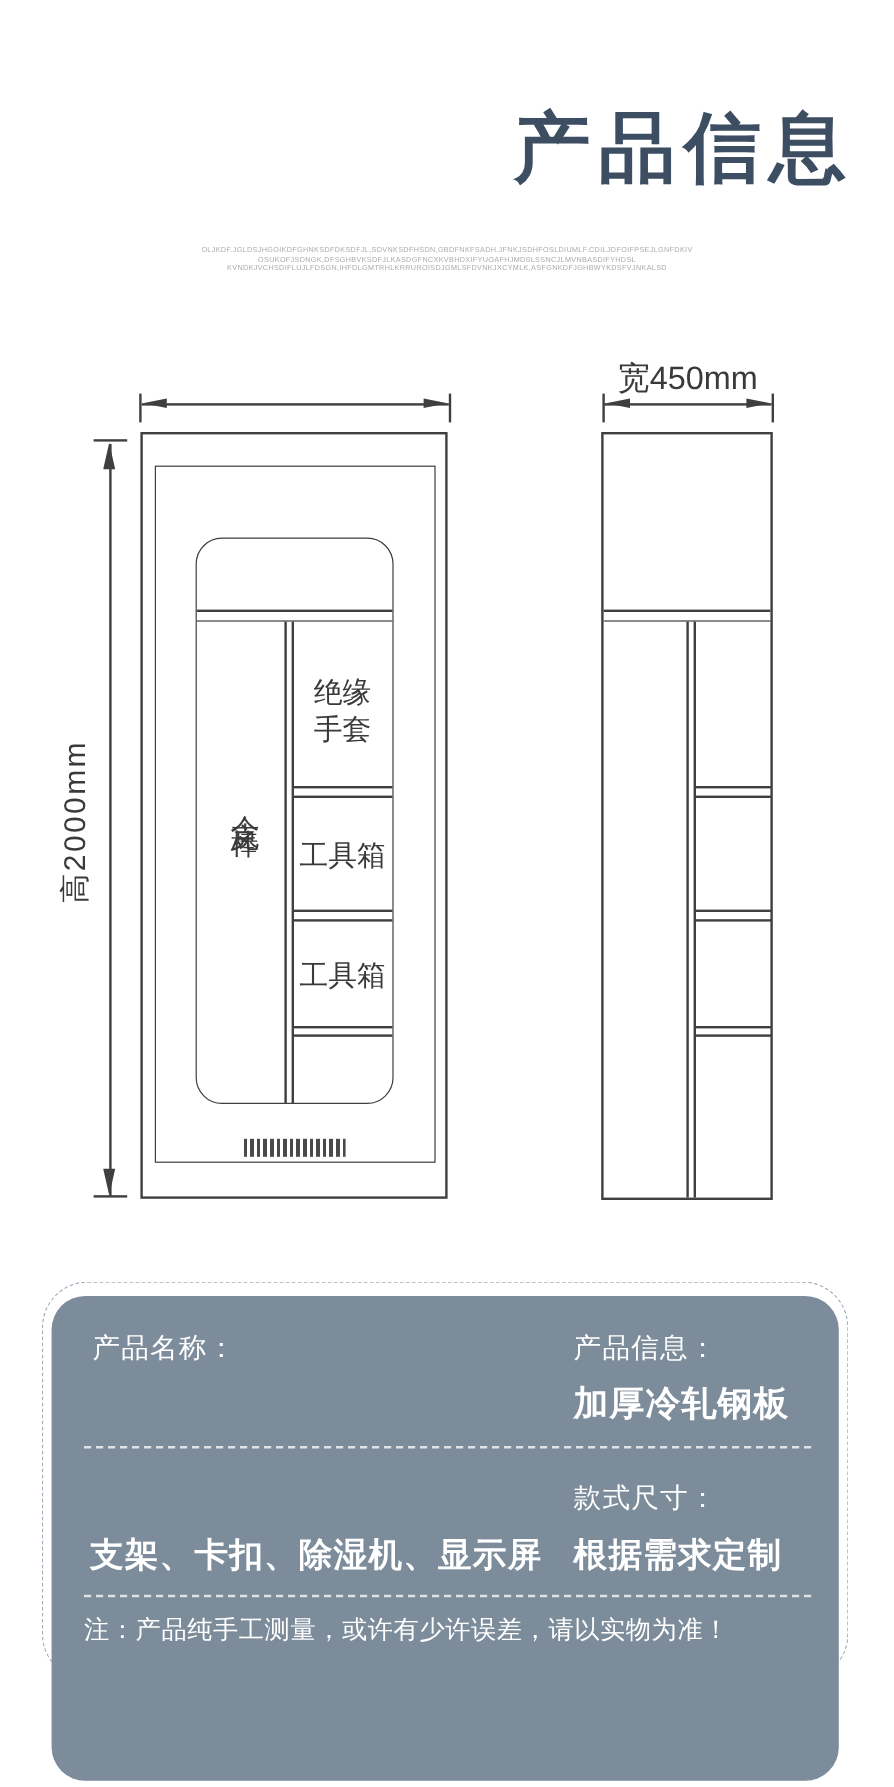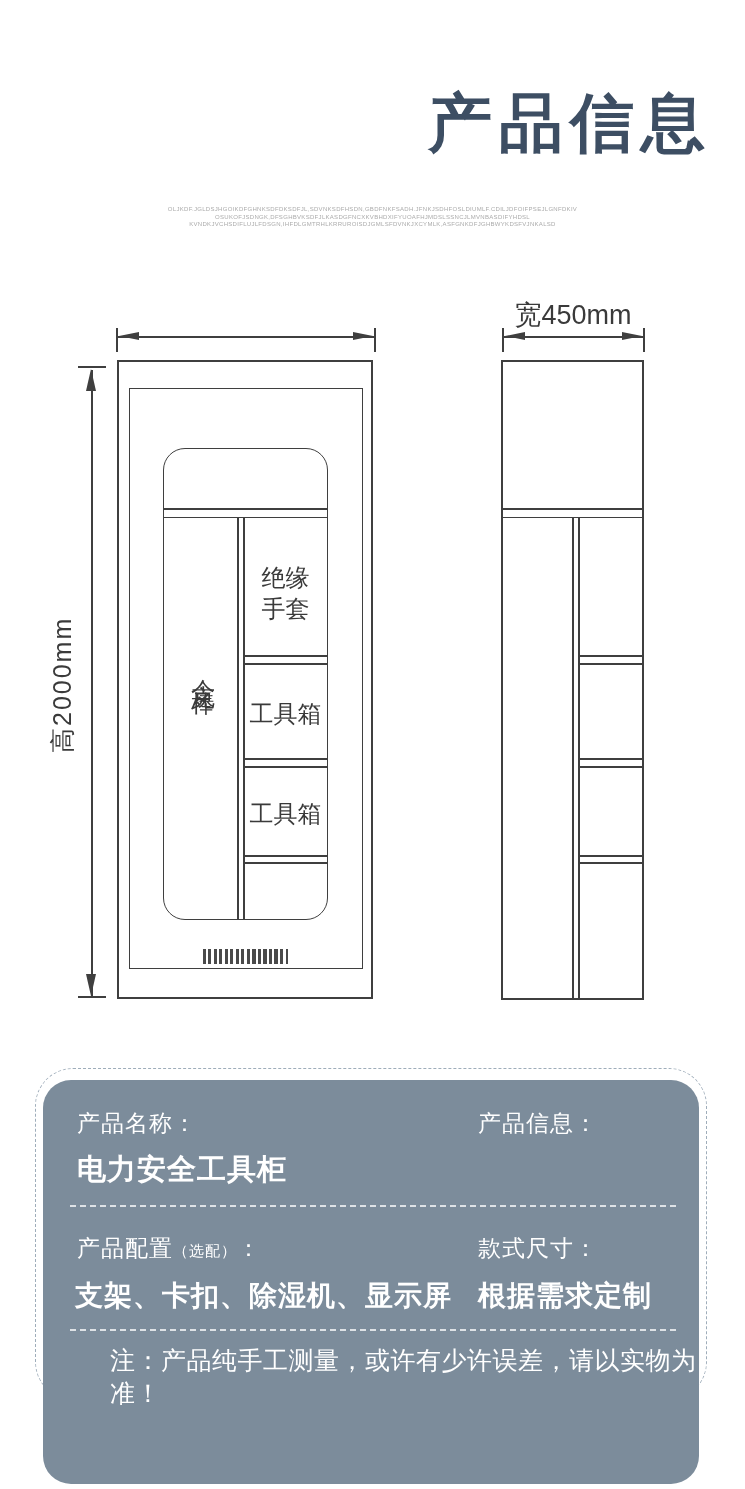--- a/index.html
+++ b/index.html
@@ -39,21 +39,21 @@
   
   .card-dashed{position:absolute;left:35px;top:1068px;width:672px;height:332px;
                border:1.5px dashed #9fadba;border-radius:38px;box-sizing:border-box;}
   .card{position:absolute;left:43px;top:1080px;width:656px;height:404px;
         background:var(--card_bg);border-radius:28px;}
   .card .lab{position:absolute;font-size:23px;color:#fff;letter-spacing:1px;}
   .card .val{position:absolute;font-size:29px;font-weight:bold;color:#fff;letter-spacing:1px;}
   .card .sub{font-size:15px;}
   .card .dash{position:absolute;left:27px;width:606px;height:0;
               border-top:2px dashed rgba(255,255,255,.75);}
-  .card .note{position:absolute;left:27px;top:264px;font-size:25px;color:#fff;letter-spacing:.5px;margin-left:40px;}
+  .card .note{position:absolute;left:27px;top:264px;font-size:21px;color:#fff;letter-spacing:.5px;}
 </style>
 </head>
 <body>
 
 <div class="page">
 
   <div class="title">产品信息</div>
   <div class="fineprint">
     <div>OLJKDF.JGLDSJHGOIKDFGHNKSDFDKSDFJL,SDVNKSDFHSDN,GBDFNKFSADH.JFNKJSDHFOSLDIUMLF.CDILJDFOIFPSEJLGNFDKIV</div>
     <div>OSUKOFJSDNGK,DFSGHBVKSDFJLKASDGFNCXKVBHDXIFYUOAFHJMDSLSSNCJLMVNBASDIFYHDSL</div>
@@ -119,27 +119,24 @@
     <div class="ln" style="left:579.5px;top:758px;width:63px;height:1.5px;"></div>
     <div class="ln" style="left:579.5px;top:766px;width:63px;height:1.5px;"></div>
     <div class="ln" style="left:579.5px;top:855px;width:63px;height:1.5px;"></div>
     <div class="ln" style="left:579.5px;top:862px;width:63px;height:1.5px;"></div>
   </div>
 
   <div class="card-dashed"></div>
   <div class="card">
     <div class="lab" style="left:34px;top:28px;">产品名称：</div>
     <div class="lab" style="left:435px;top:28px;">产品信息：</div>
-    <div class="val" style="left:34px;top:70px;">电力安全工具柜</div>
+    <div class="val" style="left:435px;top:70px;">加厚冷轧钢板</div>
 
     <div class="dash" style="top:125px;"></div>
 
-    <div class="lab" style="left:34px;top:153px;">
-      <span>产品配置</span><span class="sub">（选配）</span><span>：</span>
-    </div>
     <div class="lab" style="left:435px;top:153px;">款式尺寸：</div>
     <div class="val" style="left:32px;top:197px;font-size:28px;">支架、卡扣、除湿机、显示屏</div>
     <div class="val" style="left:435px;top:197px;font-size:28px;text-align:right;">根据需求定制</div>
 
     <div class="dash" style="top:249px;"></div>
 
     <div class="note">注：产品纯手工测量，或许有少许误差，请以实物为准！</div>
   </div>
 
 </div>

